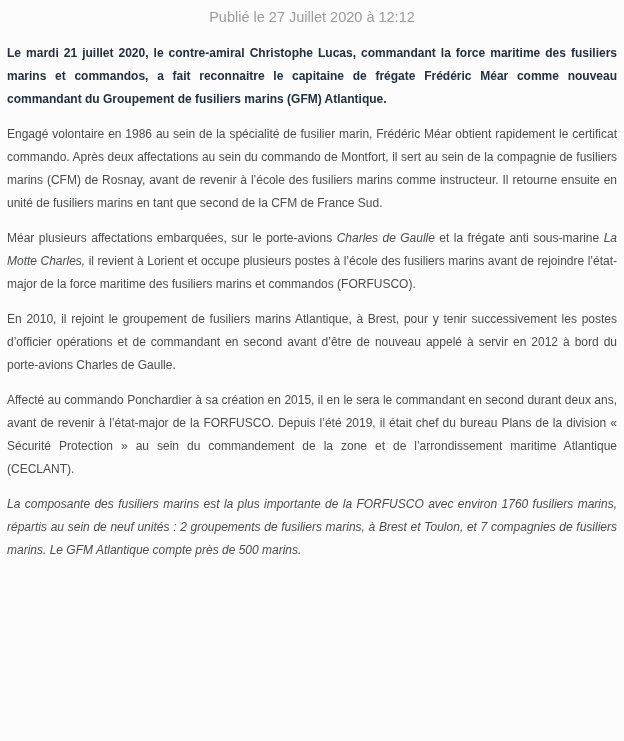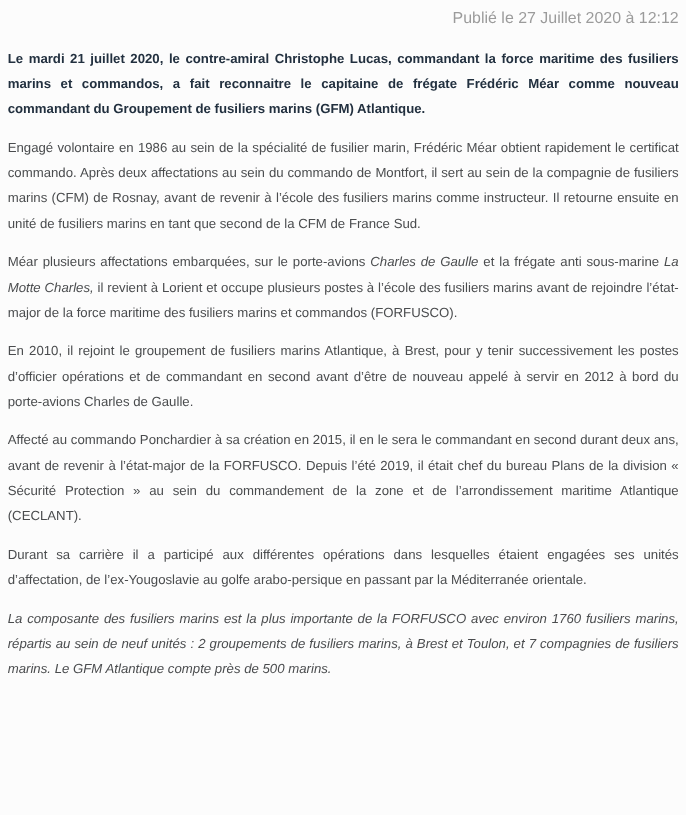--- a/index.html
+++ b/index.html
@@ -11,21 +11,21 @@
   .article {
     width: 610px;
     padding: 9px 7px 10px 7px;
     box-sizing: content-box;
   }
   .published {
     color: #9b9b9b;
     font-size: 14.5px;
     line-height: 16px;
     margin: 0 0 17px 0;
-    text-align: right;
+    text-align: center;
   }
   p.para {
     color: #4a4c4e;
     font-size: 12px;
     line-height: 23px;
     text-align: justify;
     margin: 0 0 12px 0;
   }
   p.lead {
     color: #22303f;
@@ -49,16 +49,15 @@
   <p class="para lead"><span>Le mardi 21 juillet 2020, le contre-amiral Christophe Lucas, commandant la force maritime des fusiliers marins et commandos, a fait reconnaitre le capitaine de frégate Frédéric Méar comme nouveau commandant du Groupement de fusiliers marins (GFM) Atlantique.</span></p>
 
   <p class="para"><span>Engagé volontaire en 1986 au sein de la spécialité de fusilier marin, Frédéric Méar obtient rapidement le certificat commando. Après deux affectations au sein du commando de Montfort, il sert au sein de la compagnie de fusiliers marins (CFM) de Rosnay, avant de revenir à l’école des fusiliers marins comme instructeur. Il retourne ensuite en unité de fusiliers marins en tant que second de la CFM de France Sud.</span></p>
 
   <p class="para"><span>Méar plusieurs affectations embarquées, sur le porte-avions </span><em>Charles de Gaulle</em><span> et la frégate anti sous-marine </span><em>La Motte Charles,</em><span> il revient à Lorient et occupe plusieurs postes à l’école des fusiliers marins avant de rejoindre l’état-major de la force maritime des fusiliers marins et commandos (FORFUSCO).</span></p>
 
   <p class="para"><span>En 2010, il rejoint le groupement de fusiliers marins Atlantique, à Brest, pour y tenir successivement les postes d’officier opérations et de commandant en second avant d’être de nouveau appelé à servir en 2012 à bord du porte-avions Charles de Gaulle.</span></p>
 
   <p class="para"><span>Affecté au commando Ponchardier à sa création en 2015, il en le sera le commandant en second durant deux ans, avant de revenir à l’état-major de la FORFUSCO. Depuis l’été 2019, il était chef du bureau Plans de la division « Sécurité Protection » au sein du commandement de la zone et de l’arrondissement maritime Atlantique (CECLANT).</span></p>
 
-  <p class="para"><span>Durant sa carrière il a participé aux différentes opérations dans lesquelles étaient engagées ses unités d’affectation, de l’ex-Yougoslavie au golfe arabo-persique en passant par la Méditerranée orientale.</span></p>
 
   <p class="para footnote"><em>La composante des fusiliers marins est la plus importante de la FORFUSCO avec environ 1760 fusiliers marins, répartis au sein de neuf unités : 2 groupements de fusiliers marins, à Brest et Toulon, et 7 compagnies de fusiliers marins. Le GFM Atlantique compte près de 500 marins.</em></p>
 </main>
 
 </body></html>

